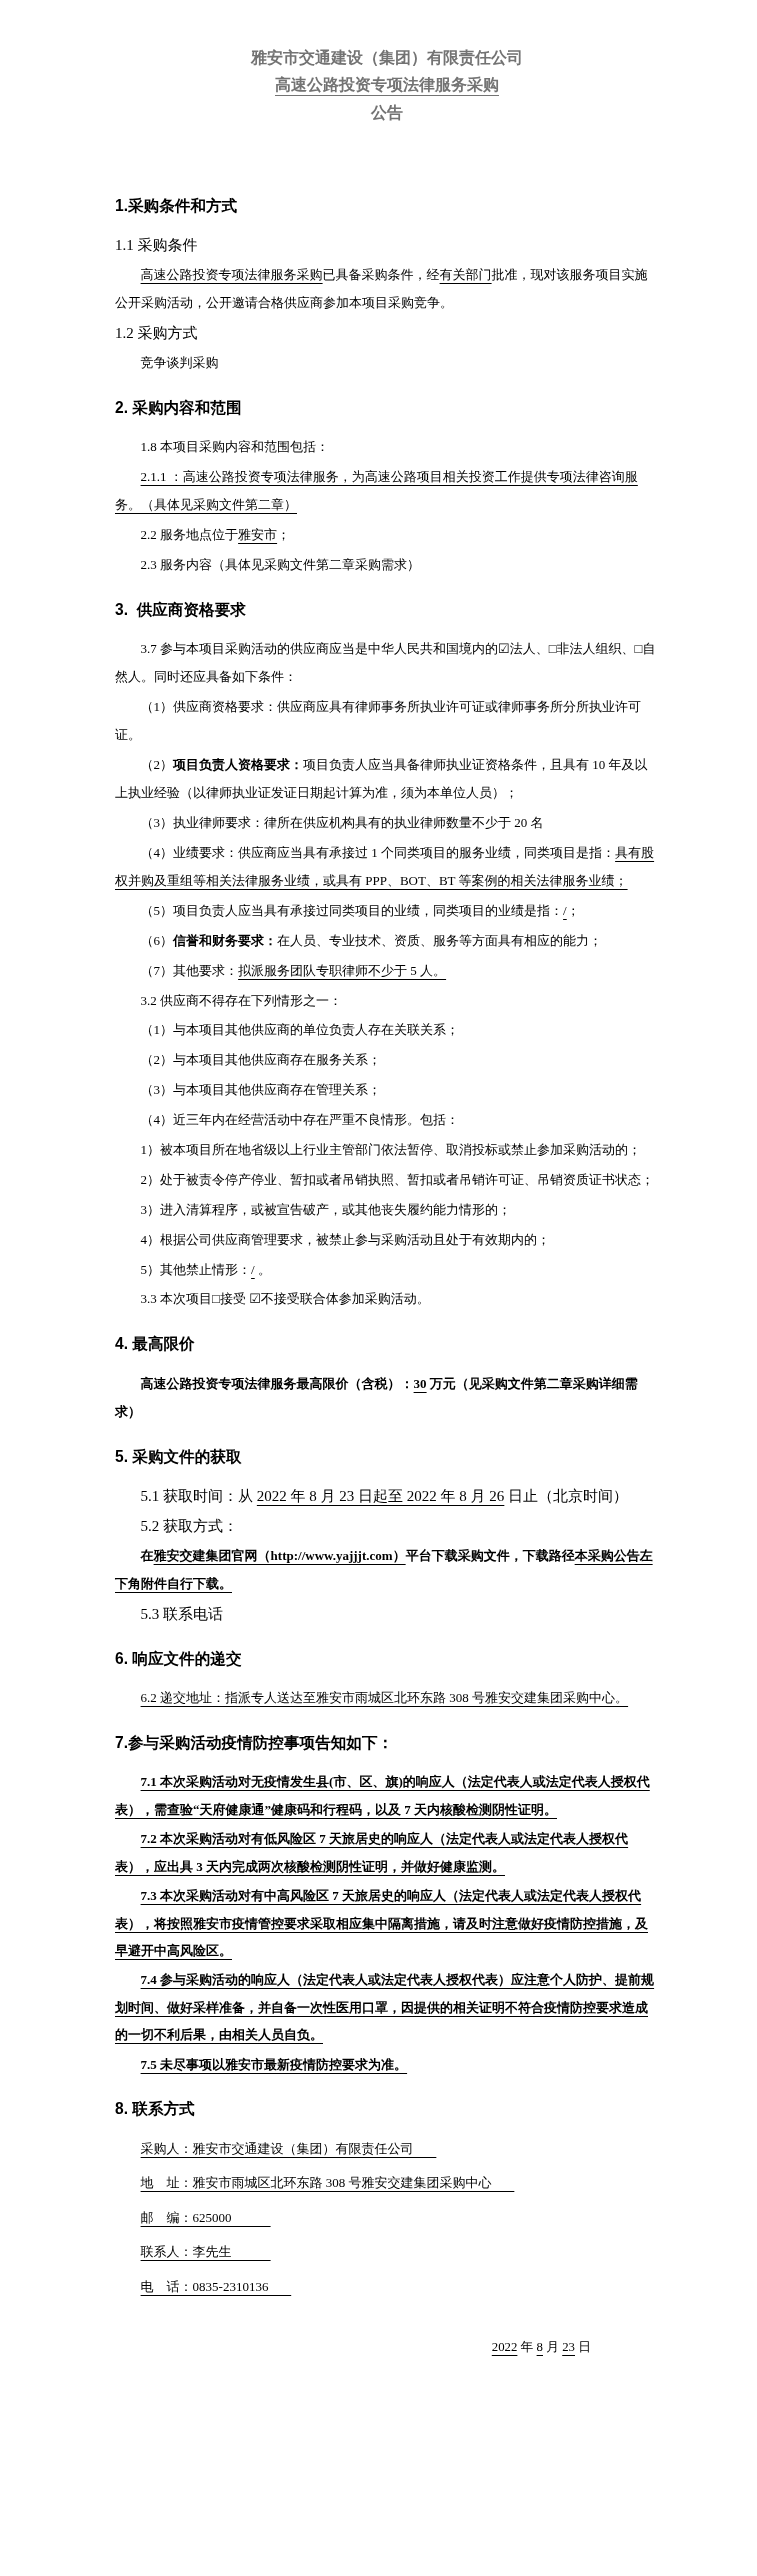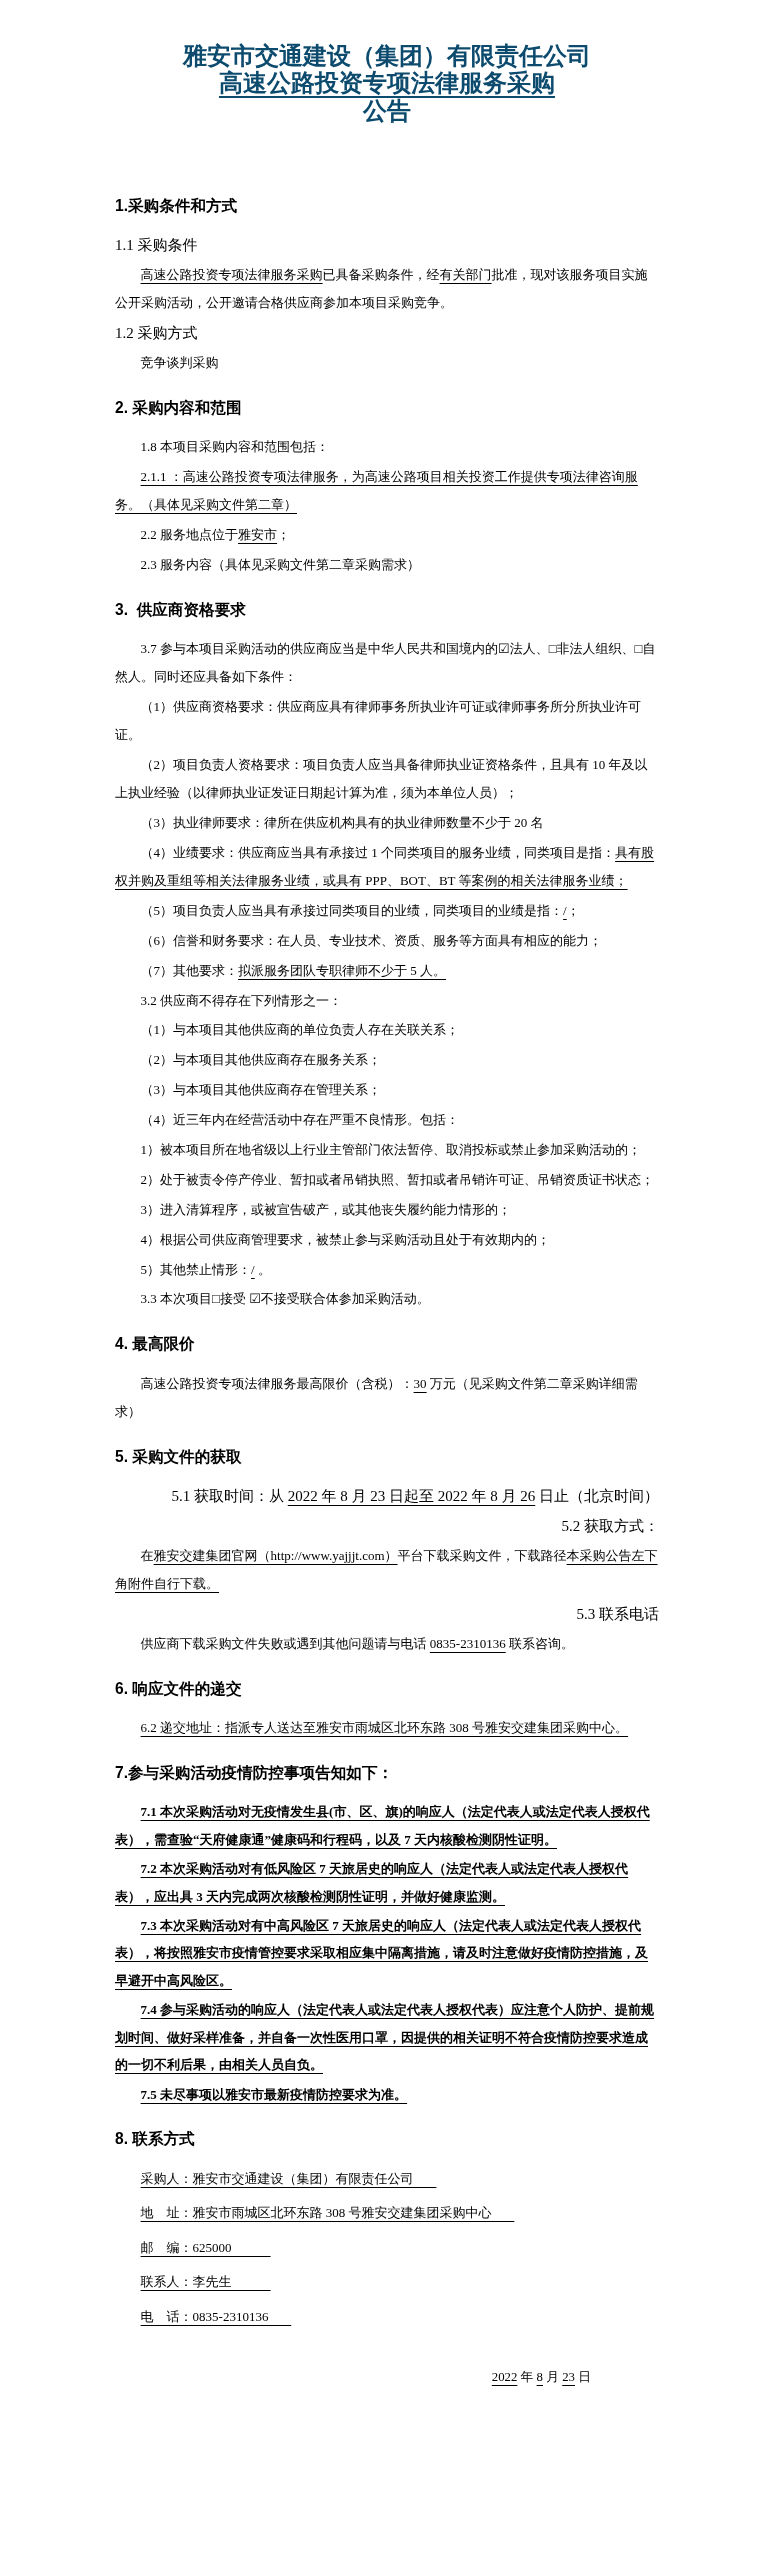--- a/index.html
+++ b/index.html
@@ -9,44 +9,44 @@
     height: 2576px;
     box-sizing: border-box;
     background: #ffffff;
     color: #000000;
     padding: 38px 98px 0 115px;
     overflow: hidden;
     font-family: "Liberation Serif", serif;
   }
   .title-block { text-align: center; margin: 5.7px 0 68px 0; }
   .t {
-    font-family: Liberation Mono, monospace;
+    font-family: Liberation Serif, serif;
     font-weight: bold;
-    font-size: 24px;
+    font-size: 16px;
     line-height: 27.5px;
-    color: #0c4a6e;
+    color: #737373;
   }
   .t-u { text-decoration: underline; text-underline-offset: 4.7px; }
 
   #doc-body p { margin: 1.9px 0; }
   .h {
     font-family: "Liberation Sans", sans-serif;
     font-weight: bold;
     font-size: 15.6px;
     line-height: 24px;
     margin: 19px 0 13.3px 0 !important;
     text-indent: 0;
   }
   .p  { font-size: 13px; line-height: 28px; text-indent: 25.6px; }
   .sub{ font-family: Liberation Serif, serif; font-size: 15px; line-height: 28px; text-indent: 0; }
-  .sub.ind { text-indent: 25.6px; text-align: right; }
+  .sub.ind { text-indent: 25.6px; }
   .s7 { line-height: 27.5px; font-weight: bold; }
   .ct { margin: 6.6px 0 !important; }
   .u { text-decoration: underline; text-underline-offset: 3.8px; }
-  .b { font-weight: normal; }
+  .b { font-weight: bold; }
   .date {
     font-size: 12.8px;
     line-height: 28px;
     text-align: right;
     padding-right: 68px;
     margin-top: 32px !important;
   }
 </style>
 </head>
 <body>
@@ -88,21 +88,20 @@
       <p class="p"><span>4）根据公司供应商管理要求，被禁止参与采购活动且处于有效期内的；</span></p>
       <p class="p"><span>5）其他禁止情形：</span><span class="u">/</span><span> 。</span></p>
       <p class="p"><span>3.3 本次项目□接受 ☑不接受联合体参加采购活动。</span></p>
       <p class="h"><span>4. 最高限价</span></p>
       <p class="p"><span class="b">高速公路投资专项法律服务最高限价（含税）：</span><span class="u b">30</span><span class="b"> 万元（见采购文件第二章采购详细需求）</span></p>
       <p class="h"><span>5. 采购文件的获取</span></p>
       <p class="sub ind"><span>5.1 获取时间：从 </span><span class="u">2022 年 8 月 23 日起至 2022 年 8 月 26</span><span> 日止（北京时间）</span></p>
       <p class="sub ind"><span>5.2 获取方式：</span></p>
       <p class="p"><span class="b">在</span><span class="u b">雅安交建集团官网（http://www.yajjjt.com）</span><span class="b">平台下载采购文件，下载路径</span><span class="u b">本采购公告左下角附件自行下载。</span></p>
       <p class="sub ind"><span>5.3 联系电话</span></p>
-      <p class="p"><span>供应商下载采购文件失败或遇到其他问题请与电话 </span><span class="u">0835-2310136</span><span> 联系咨询。</span></p>
       <p class="h"><span>6. 响应文件的递交</span></p>
       <p class="p"><span class="u">6.2 递交地址：指派专人送达至雅安市雨城区北环东路 308 号雅安交建集团采购中心。</span></p>
       <p class="h"><span>7.参与采购活动疫情防控事项告知如下：</span></p>
       <p class="p s7"><span class="u">7.1 本次采购活动对无疫情发生县(市、区、旗)的响应人（法定代表人或法定代表人授权代表），需查验“天府健康通”健康码和行程码，以及 7 天内核酸检测阴性证明。</span></p>
       <p class="p s7"><span class="u">7.2 本次采购活动对有低风险区 7 天旅居史的响应人（法定代表人或法定代表人授权代表），应出具 3 天内完成两次核酸检测阴性证明，并做好健康监测。</span></p>
       <p class="p s7"><span class="u">7.3 本次采购活动对有中高风险区 7 天旅居史的响应人（法定代表人或法定代表人授权代表），将按照雅安市疫情管控要求采取相应集中隔离措施，请及时注意做好疫情防控措施，及早避开中高风险区。</span></p>
       <p class="p s7"><span class="u">7.4 参与采购活动的响应人（法定代表人或法定代表人授权代表）应注意个人防护、提前规划时间、做好采样准备，并自备一次性医用口罩，因提供的相关证明不符合疫情防控要求造成的一切不利后果，由相关人员自负。</span></p>
       <p class="p s7"><span class="u">7.5 未尽事项以雅安市最新疫情防控要求为准。</span></p>
       <p class="h"><span>8. 联系方式</span></p>
       <p class="p ct"><span class="u">采购人：雅安市交通建设（集团）有限责任公司&nbsp;&nbsp;&nbsp;&nbsp;&nbsp;&nbsp;&nbsp;</span></p>

